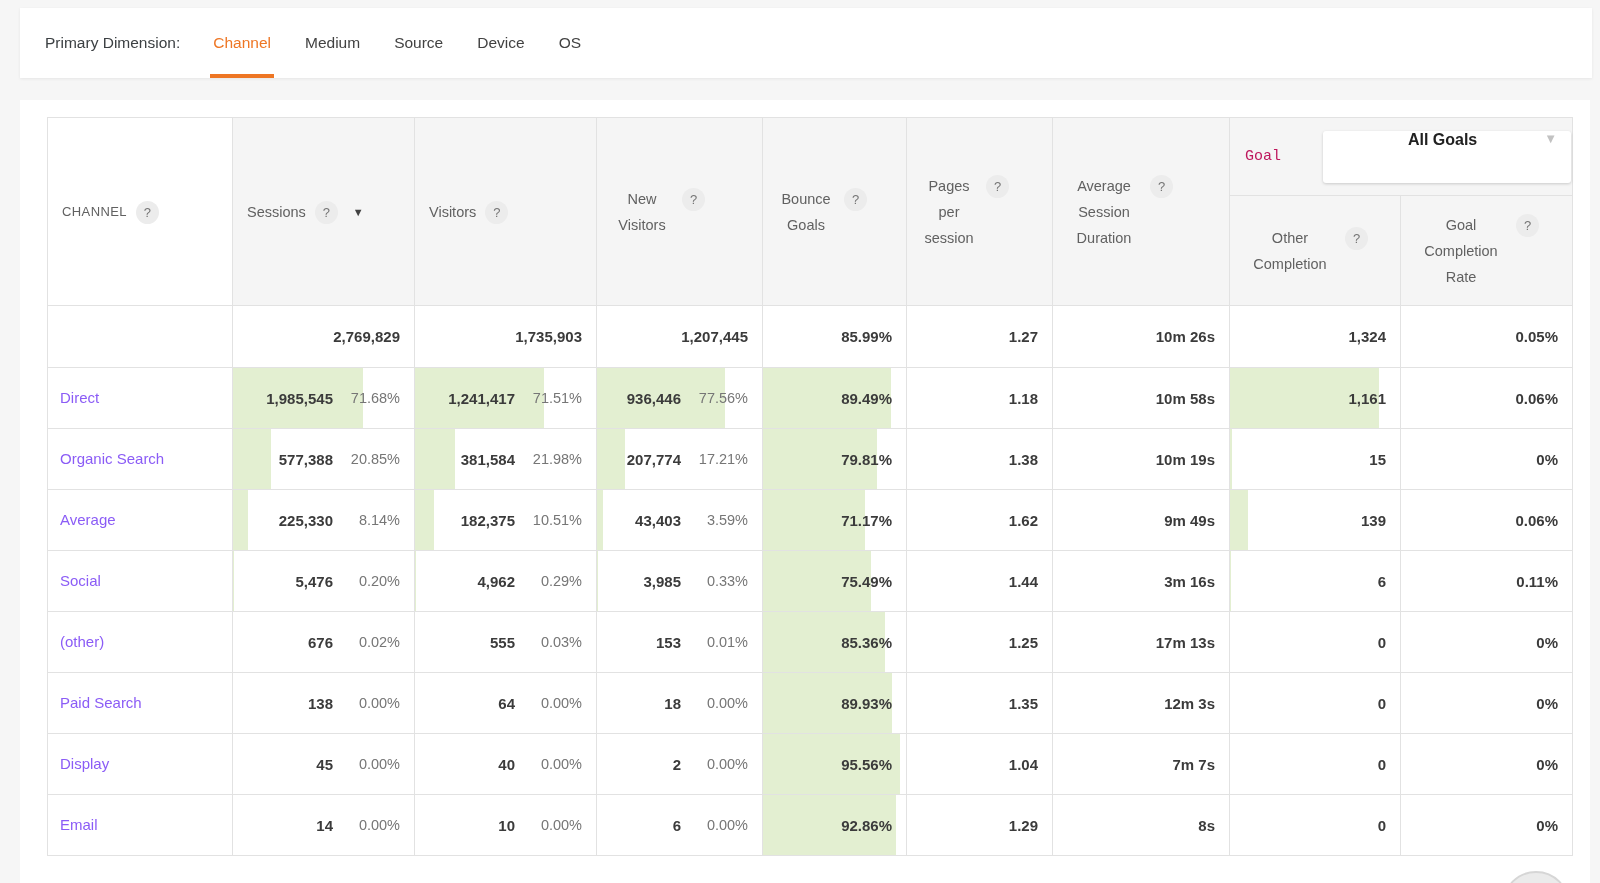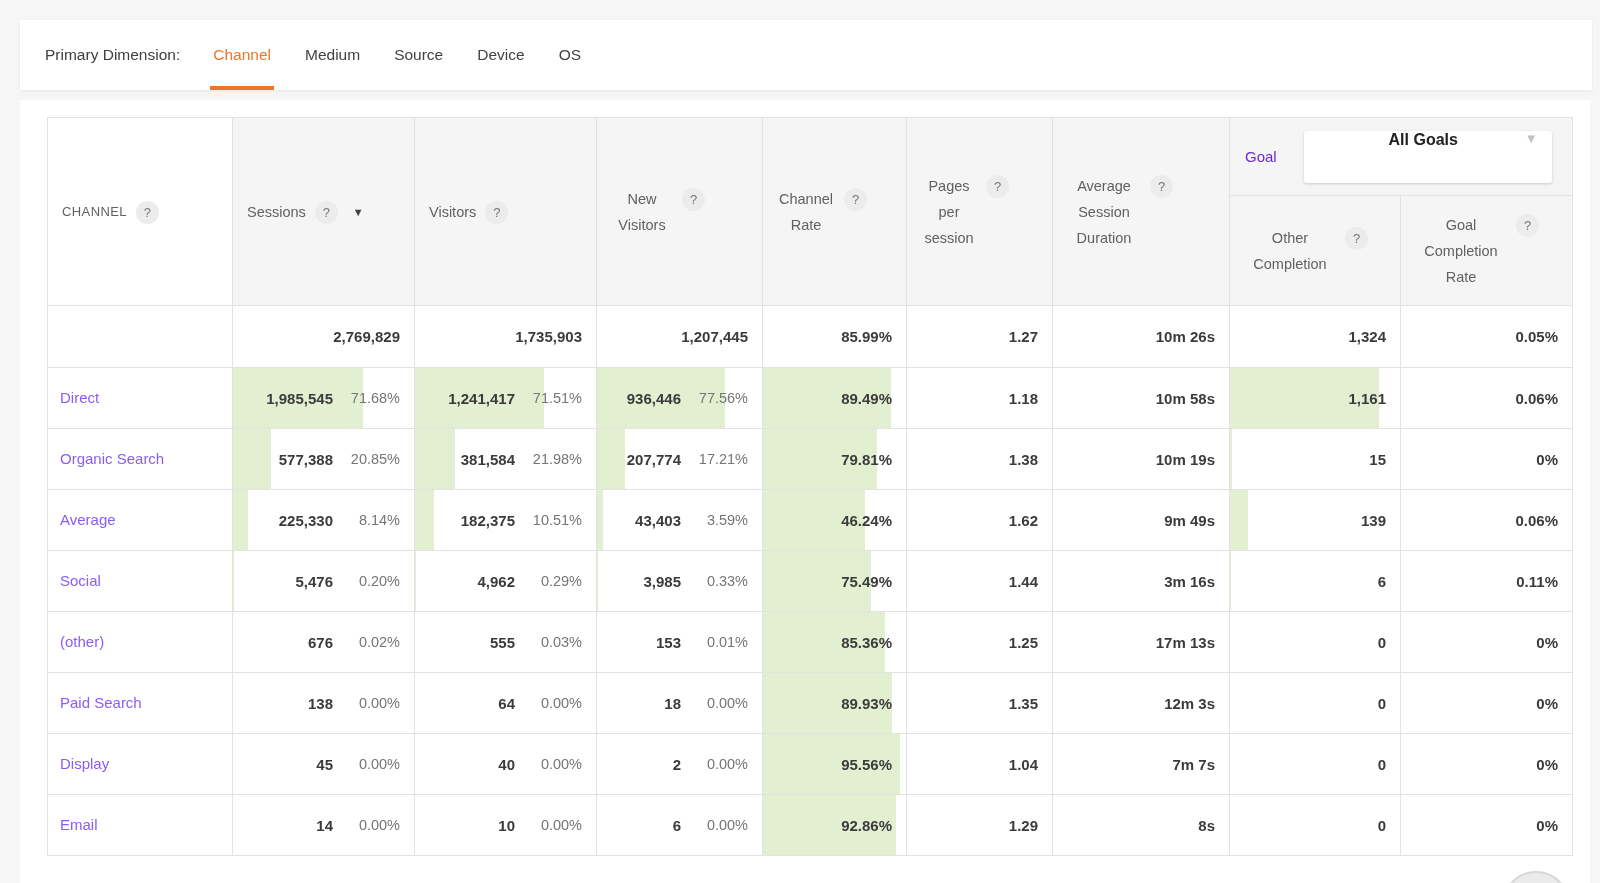--- a/index.html
+++ b/index.html
@@ -1,20 +1,20 @@
 <!DOCTYPE html>
 <html><head>
 <meta charset="utf-8">
 <style>
   * { margin:0; padding:0; box-sizing:border-box; }
   html,body { width:1600px; height:883px; overflow:hidden;
     font-family:"Liberation Sans", sans-serif; background:#f6f6f6; }
 
   
-  .dim-bar { position:absolute; left:20px; top:20px; width:1572px; height:70px;
+  .dim-bar { position:absolute; left:20px; top:8px; width:1572px; height:70px;
     background:#fff; box-shadow:0 1px 3px rgba(0,0,0,0.07);
     display:flex; align-items:stretch; padding-left:25px; z-index:2; }
   .dim-label { display:flex; align-items:center; font-size:15.5px; color:#3c4043; margin-right:16px; }
   .dim-tabs { display:flex; align-items:stretch; }
   .dim-tab { position:relative; display:flex; align-items:center; padding:0 17px;
     font-size:15.5px; color:#424242; cursor:pointer; }
   .dim-tab.active { color:#ee7624; }
   .dim-tab.active::after { content:""; position:absolute; left:14px; right:14px;
     bottom:0; height:4px; background:#ee7624; }
   .dim-caret { font-size:10px; color:#bdbdbd; margin-left:7px; }
@@ -43,21 +43,21 @@
   .w-sess .th-label { max-width:80px; }
   .w-newv .th-label { max-width:62px; }
   .w-bounce .th-label { max-width:58px; }
   .w-pages .th-label { max-width:56px; }
   .w-avg .th-label { max-width:74px; }
   .w-goalc .th-label { max-width:92px; }
   .w-goalr .th-label { max-width:92px; }
 
   
   .goal-strip { display:flex; align-items:center; padding-left:15px; }
-  .goal-label { font-size:15px; color:#6d28d9; margin-right:27px; }
+  .goal-label { font-size:15px; color:#be185d; margin-right:42px;font-family:Liberation Mono, monospace; }
   .goal-select { width:248px; height:52px; background:#fff; border-radius:3px;
     box-shadow:0 1px 3px rgba(0,0,0,0.18); display:flex; 
     padding:0 14px 14px 18px; cursor:pointer; }
   .goal-select .gv { font-size:16px; font-weight:700; color:#212121; flex:1; }
   .goal-select .gcaret { font-size:13px; color:#c2c2c2; }
 
   
   tbody td { height:61px; background:#fff; }
   tbody tr.totals td { height:62px; }
   .cellbar { position:absolute; left:0; top:0; bottom:0; background:#e3efd1; z-index:0; }
@@ -140,21 +140,21 @@
           <div class="th-inner">
               <div class="th-row">
             <span class="th-label">New Visitors</span>
             <span class="help">?</span>
           </div>
             </div>
         </th>
         <th rowspan="2" class="w-bounce">
           <div class="th-inner">
               <div class="th-row">
-            <span class="th-label">Channel Rate</span>
+            <span class="th-label">Bounce Goals</span>
             <span class="help">?</span>
           </div>
             </div>
         </th>
         <th rowspan="2" class="w-pages">
           <div class="th-inner">
               <div class="th-row">
             <span class="th-label">Pages per session</span>
             <span class="help">?</span>
           </div>
@@ -362,21 +362,21 @@
           <td>
             <div class="cellbar" style="width: 3.59%;"></div>
             <div class="cellflex">
               <span class="val">43,403</span>
               <span class="pct">3.59%</span>
             </div>
           </td>
           <td>
             <div class="cellbar" style="width: 71.17%;"></div>
             <div class="cellflex">
-              <span class="val">46.24%</span>
+              <span class="val">71.17%</span>
             </div>
           </td>
           <td>
             <div class="cellflex">
               <span class="val">1.62</span>
             </div>
           </td>
           <td>
             <div class="cellflex">
               <span class="val">9m 49s</span>

